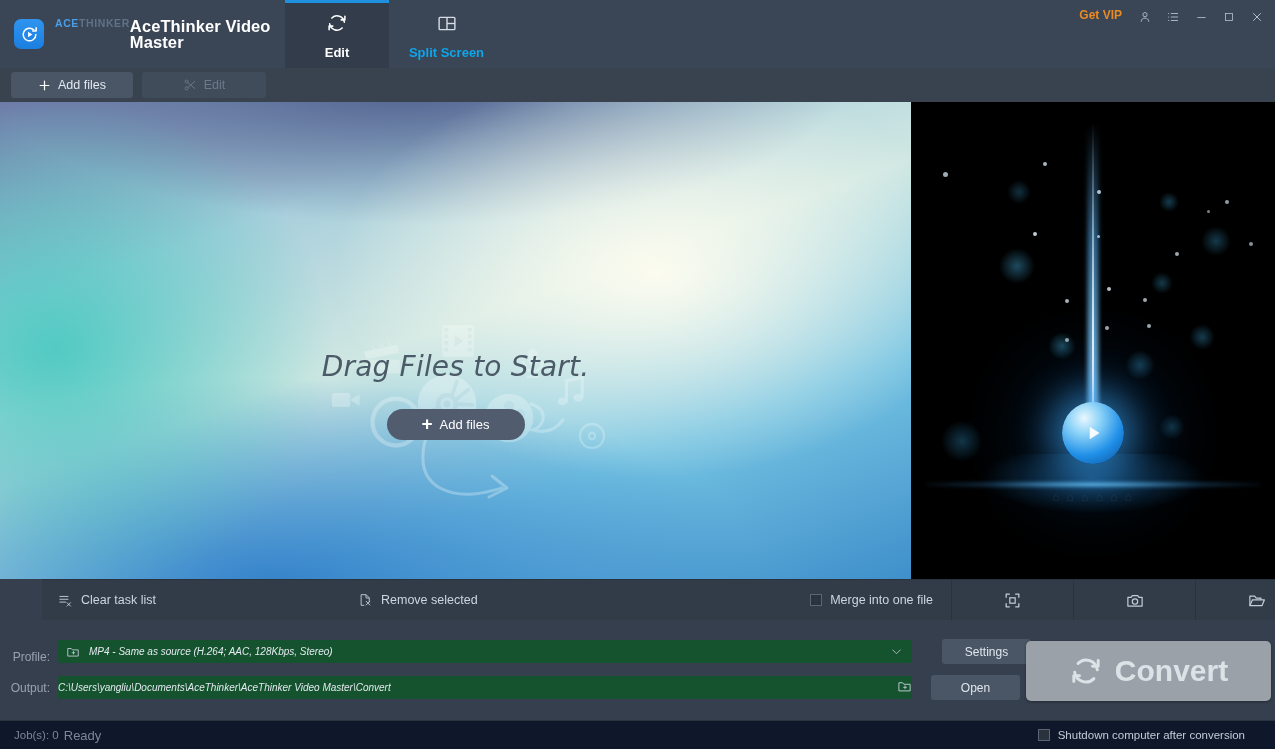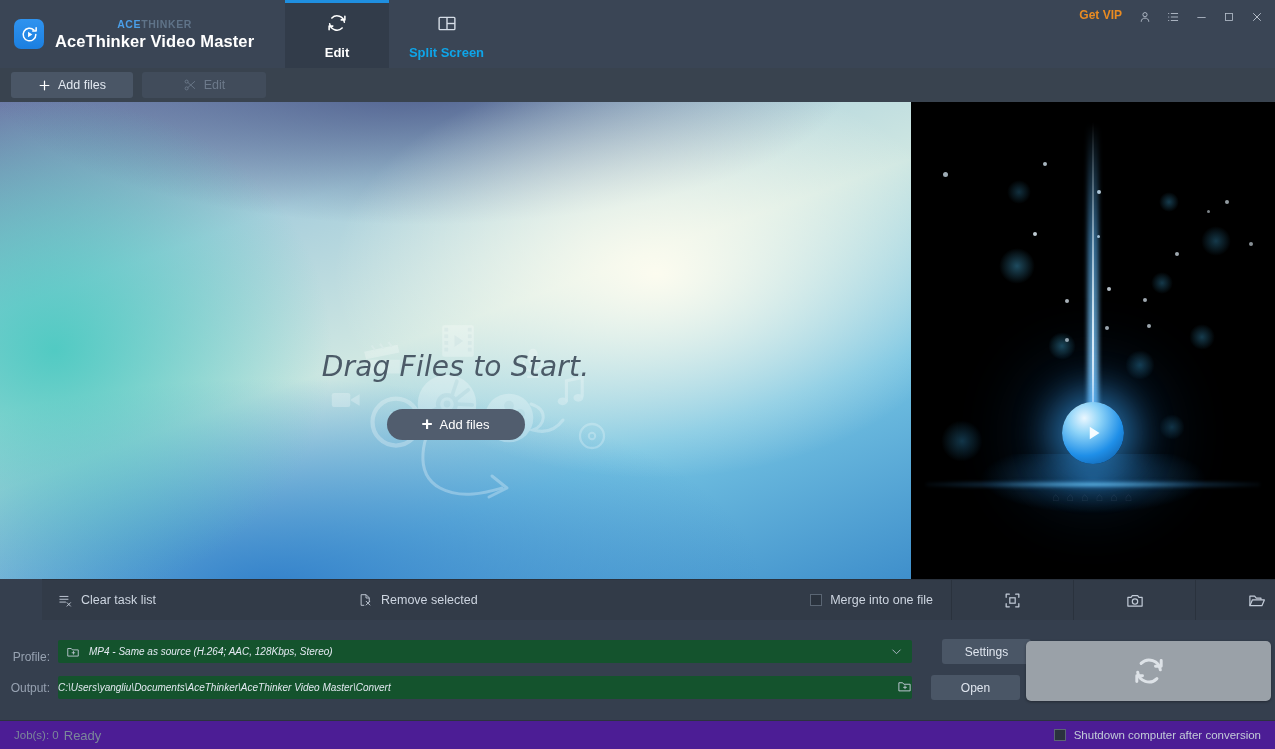--- a/index.html
+++ b/index.html
@@ -22,21 +22,21 @@
   }
   .brand {
     display: flex; align-items: center; gap: 11px;
     padding-left: 14px; width: 285px; flex: none;
   }
   .logo-box {
     width: 30px; height: 30px; border-radius: 7px;
     background: linear-gradient(180deg,#2f93ef,#1b7fe0);
     display: flex; align-items: center; justify-content: center; flex: none;
   }
-  .brand-text { display: flex; flex-direction: column; justify-content: center; line-height: 1; text-align: center; }
+  .brand-text { display: flex; flex-direction: row; justify-content: center; line-height: 1; }
   .brand-top {
     font-size: 10.5px; letter-spacing: 0.6px; font-weight: bold;
     color: #4a9ee8; margin-bottom: 4px;
   }
   .brand-top .dim { color: #5f7388; }
   .brand-name {
     font-size: 16.5px; font-weight: bold; color: #ffffff; letter-spacing: 0.1px;
   }
 
   .tabs { display: flex; align-items: stretch; }
@@ -229,27 +229,27 @@
     position: absolute; left: 1026px; top: 641px; width: 245px; height: 60px;
     background: #9aa1a8; border-radius: 5px;
     display: flex; align-items: center; justify-content: center; gap: 12px;
     color: #dde2e7; font-size: 30px; font-weight: bold; cursor: default;
     box-shadow: 0 1px 3px rgba(0,0,0,0.35);
   }
 
   
   .statusbar {
     position: absolute; left: 0; top: 720px; width: 1275px; height: 29px;
-    background: #4c1d95; border-top: 1px solid #2b333e;
+    background: #0f172a; border-top: 1px solid #2b333e;
     display: flex; align-items: center;
   }
   .sb-jobs { padding-left: 14px; font-size: 11.5px; color: #7b879a; }
   .sb-ready { padding-left: 5px; font-size: 13px; color: #7b879a; }
   .sb-shutdown {
-    margin-left: auto; padding-right: 14px; display: flex; align-items: center;
+    margin-left: auto; padding-right: 30px; display: flex; align-items: center;
     gap: 8px; font-size: 11.5px; color: #c3ccd8; cursor: pointer;
   }
 </style>
 </head>
 <body>
 
 <div id="app">
 
   <div class="titlebar">
 
@@ -545,20 +545,21 @@
   <div class="sbtn b-settings">Settings</div>
   <div class="sbtn b-open">Open</div>
 
   <div class="convert">
     <svg width="34" height="34" viewBox="0 0 24 24" fill="none">
       <path d="M20 11.2a8 8 0 0 0-13.6-4.6" stroke="#dde2e7" stroke-width="2.1" stroke-linecap="round"></path>
       <path d="M4 12.8a8 8 0 0 0 13.6 4.6" stroke="#dde2e7" stroke-width="2.1" stroke-linecap="round"></path>
       <path d="M20.6 4.6v4h-4" stroke="#dde2e7" stroke-width="2.1" stroke-linecap="round" stroke-linejoin="round"></path>
       <path d="M3.4 19.4v-4h4" stroke="#dde2e7" stroke-width="2.1" stroke-linecap="round" stroke-linejoin="round"></path>
     </svg>
+    <span>Convert</span>
   </div>
 
   <div class="statusbar">
     <span class="sb-jobs">Job(s): 0</span>
     <span class="sb-ready">Ready</span>
     <span class="sb-shutdown">
       <span class="chk"></span>
       <span>Shutdown computer after conversion</span>
     </span>
   </div>

